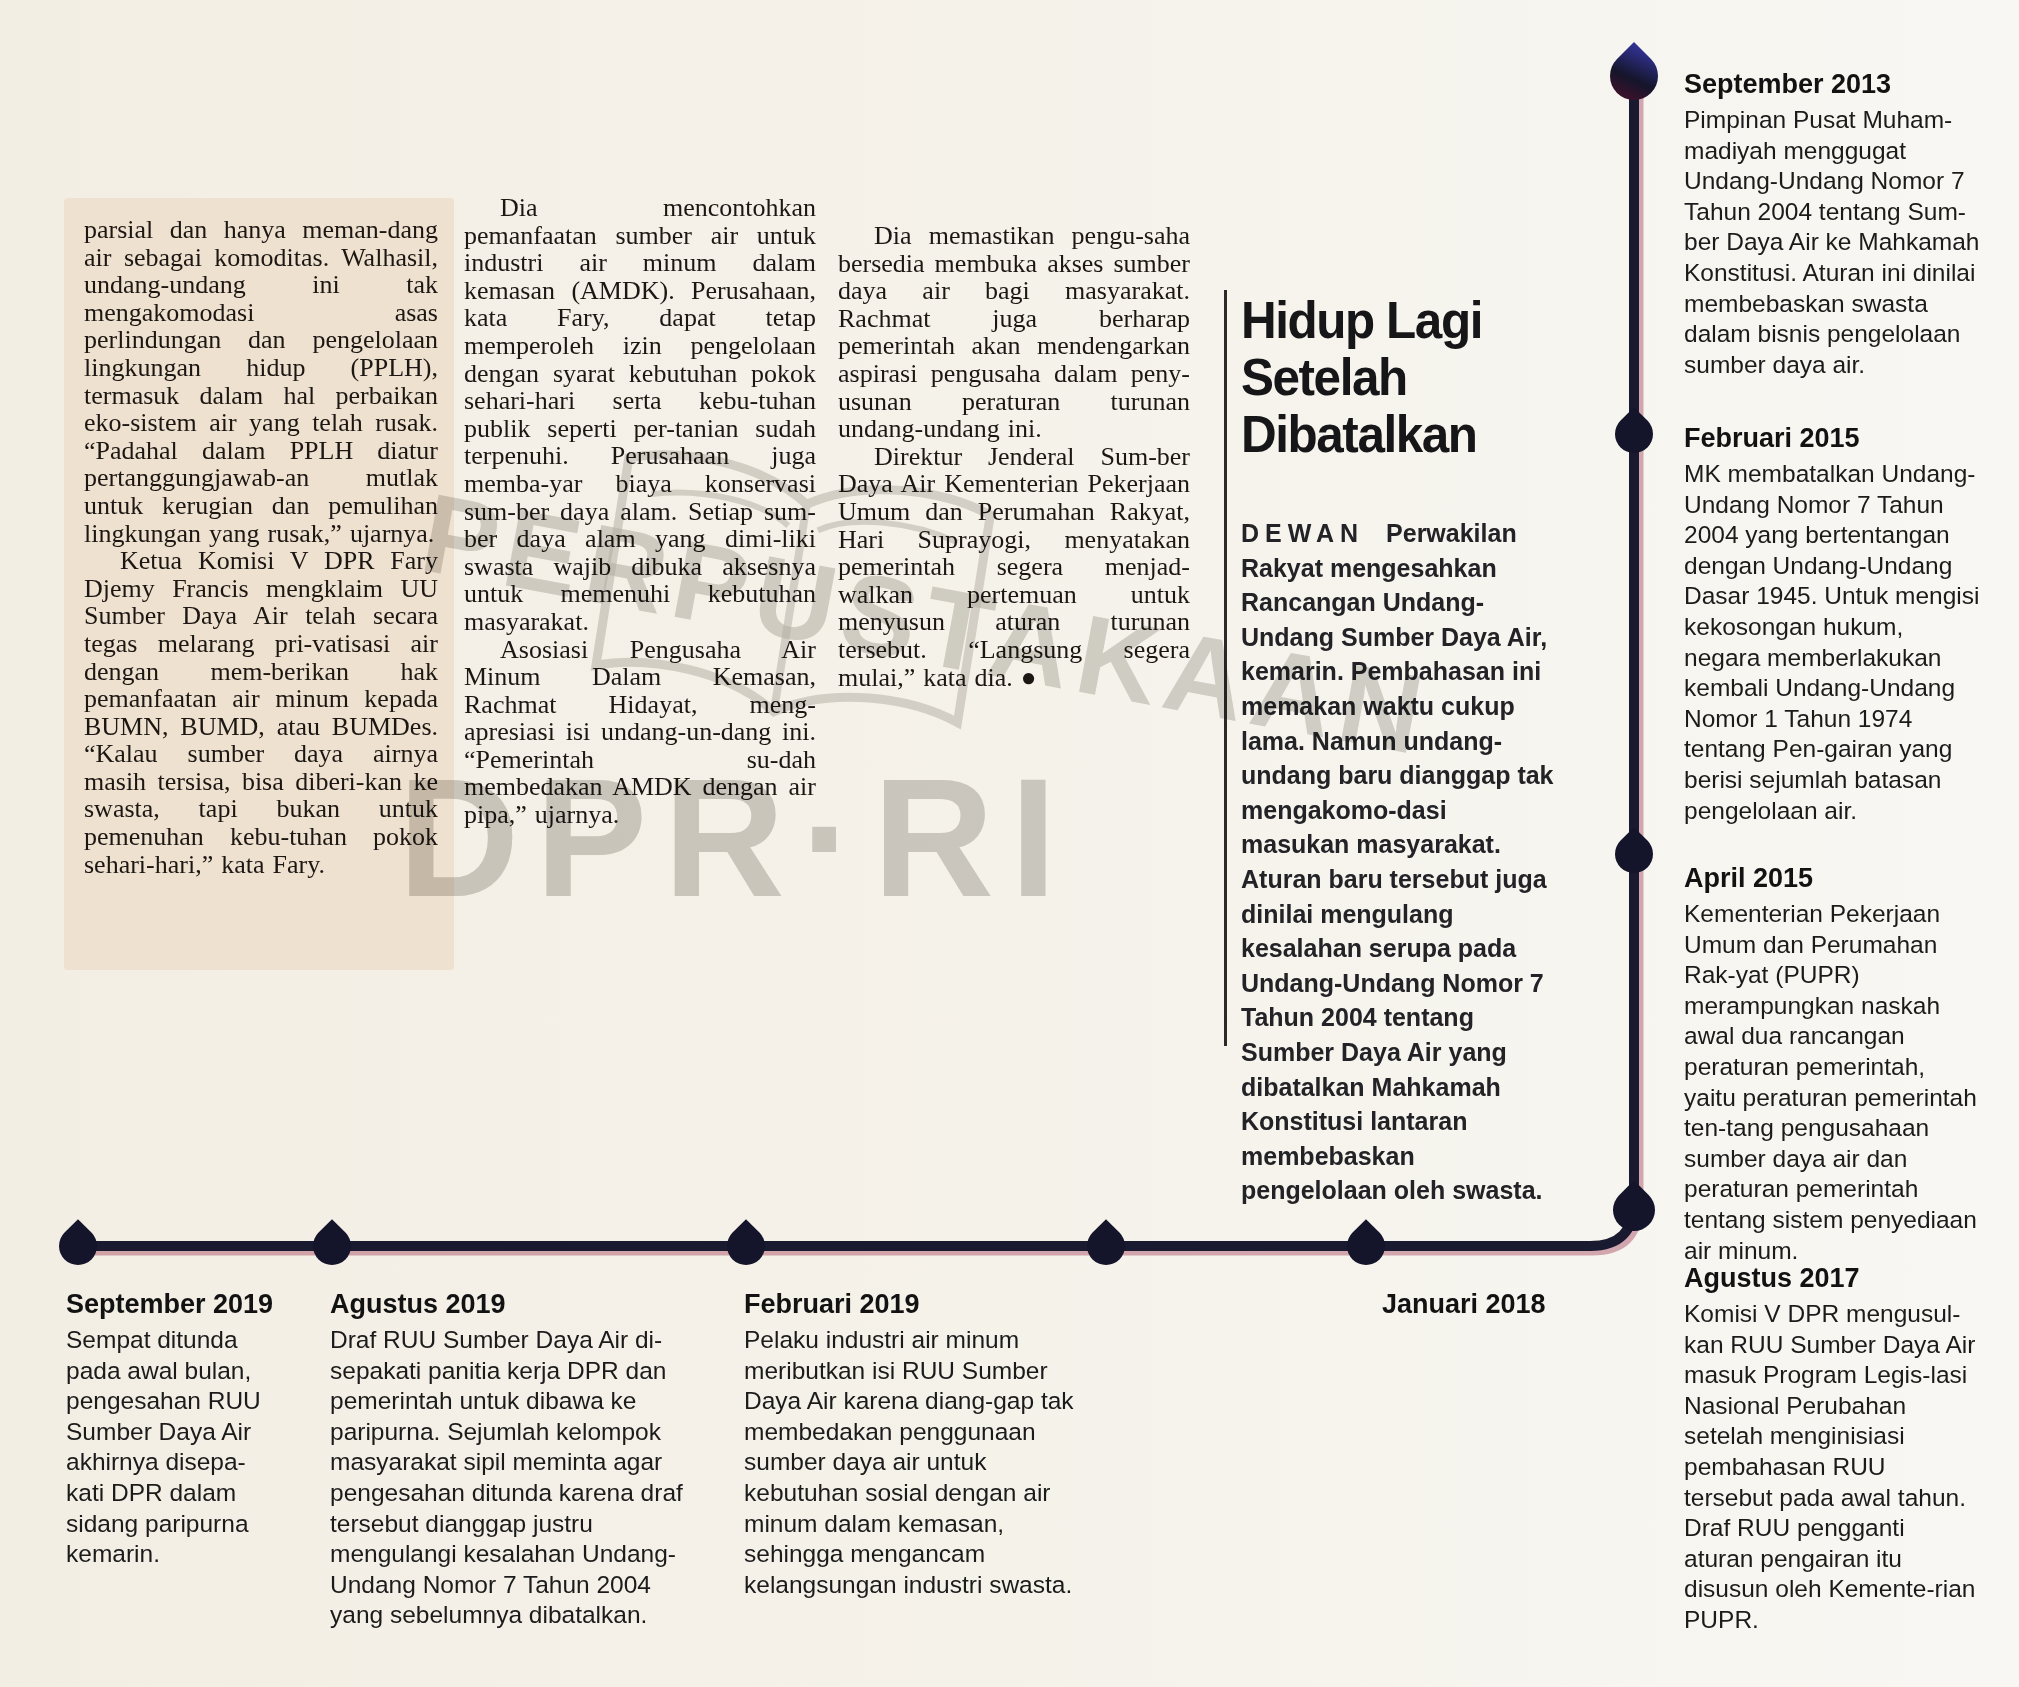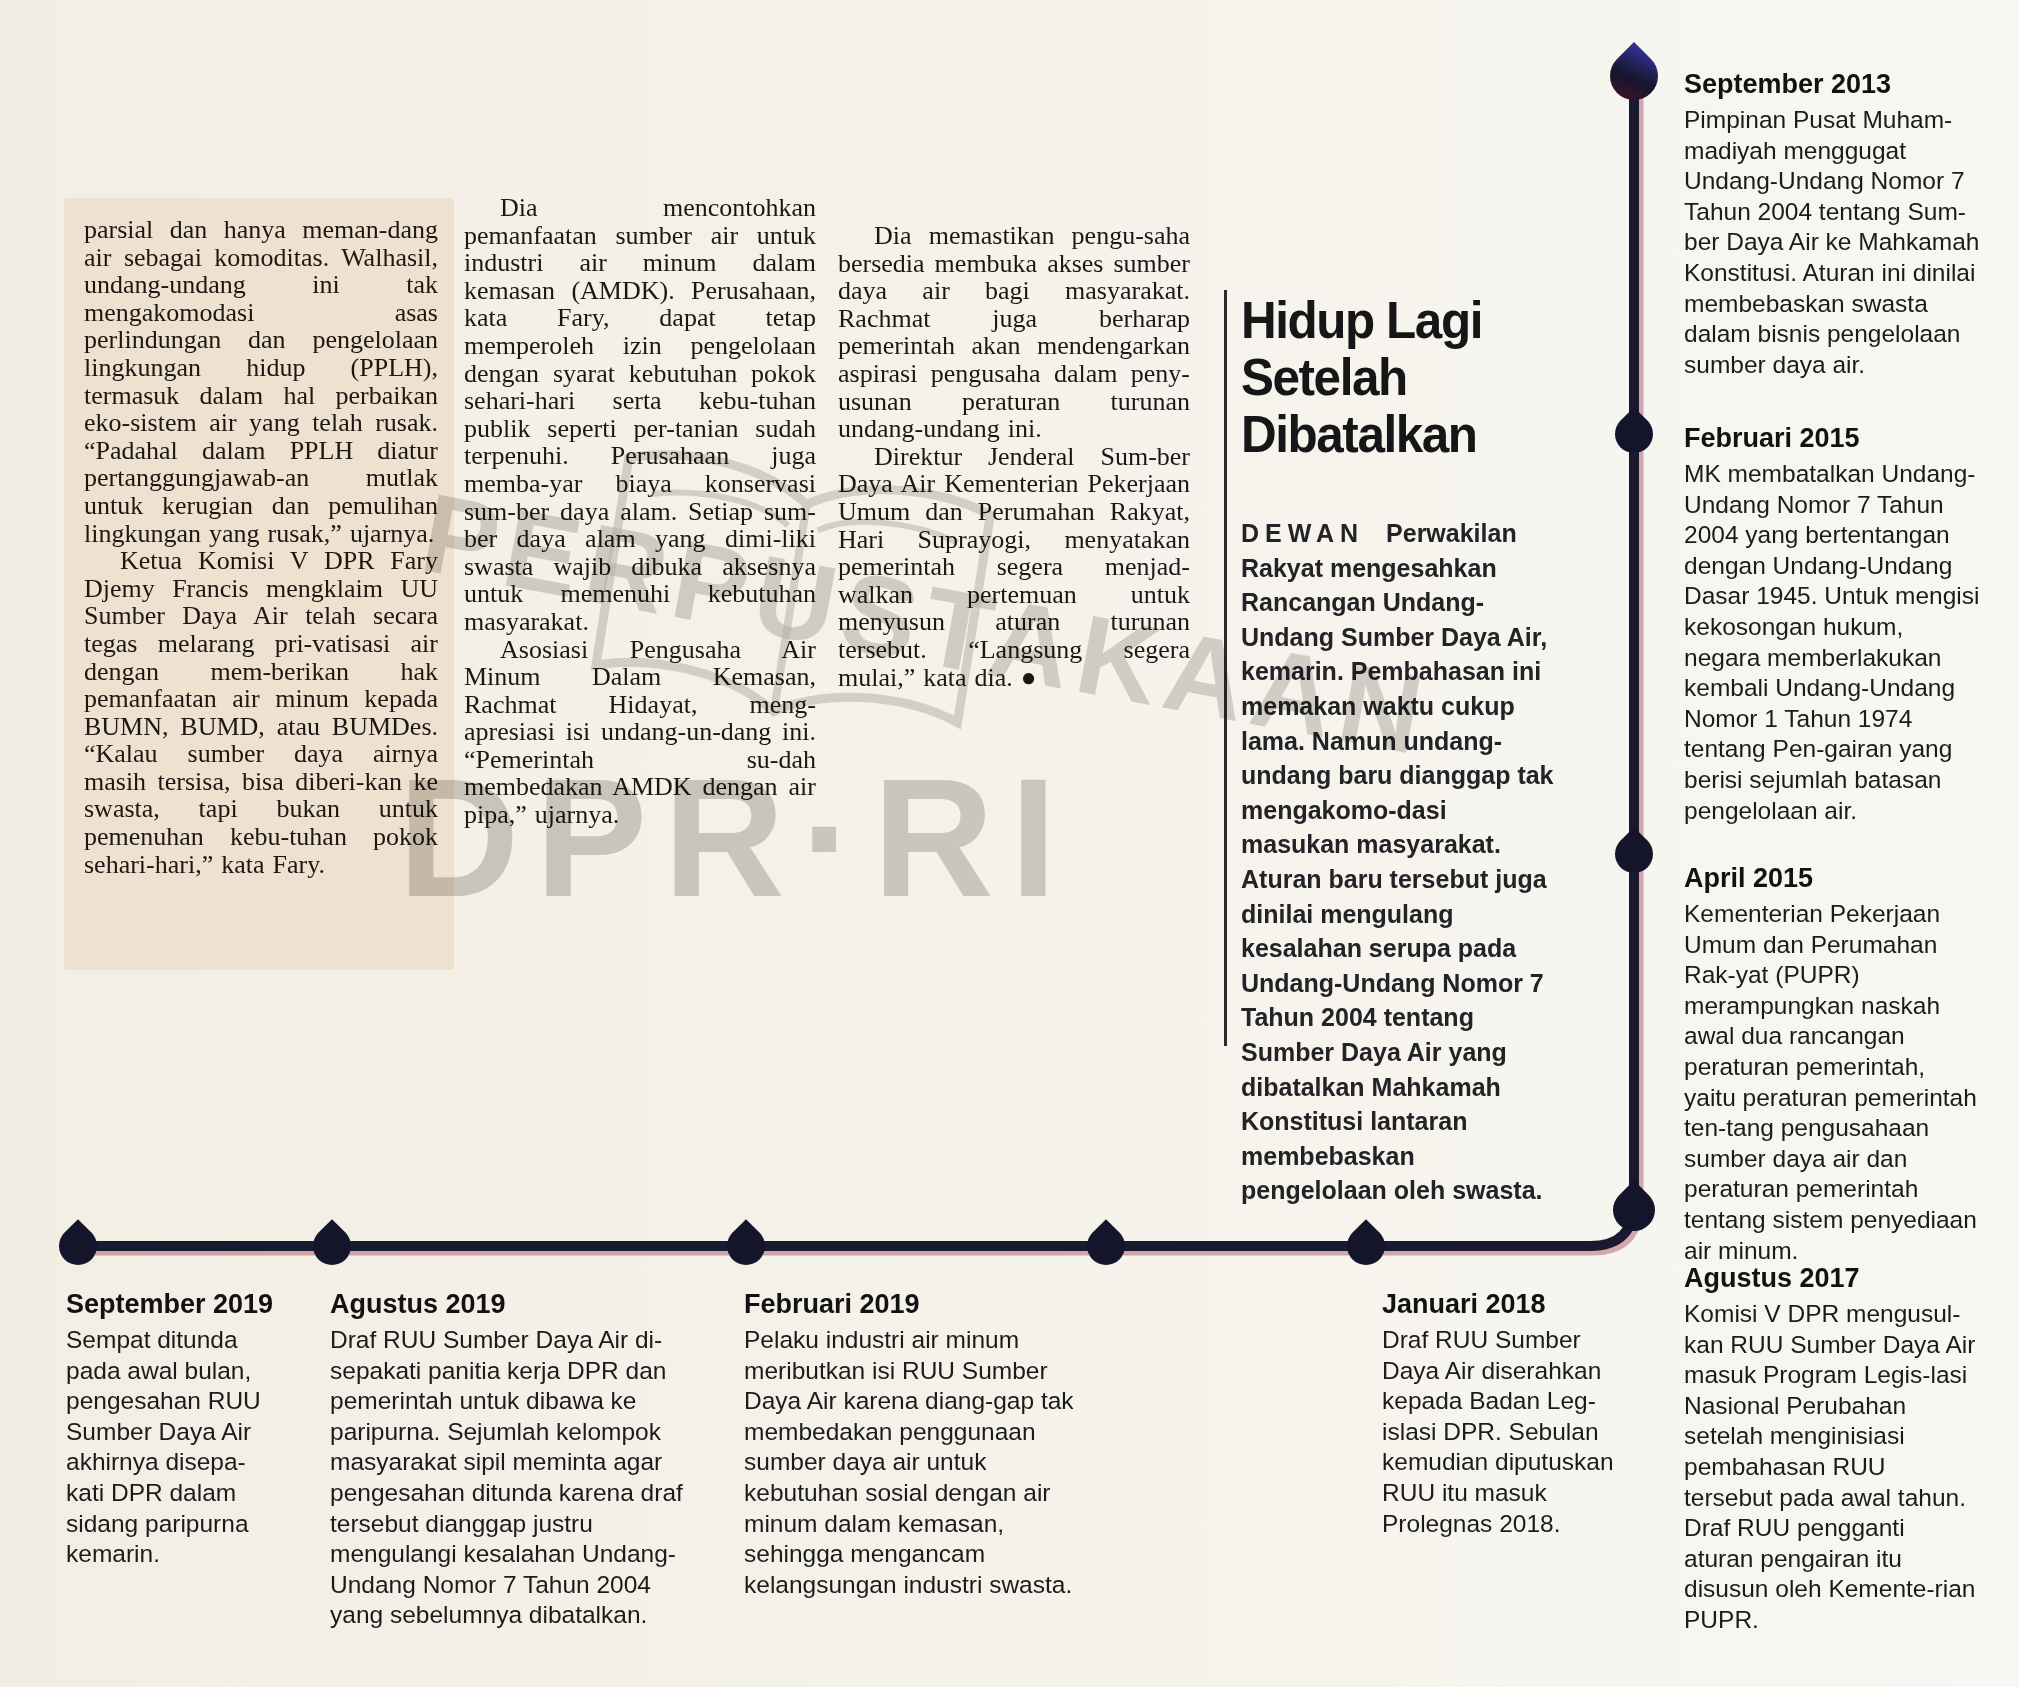--- a/index.html
+++ b/index.html
@@ -117,21 +117,20 @@
   <div class="tb-entry" style="left:330px;width:368px">
     <div class="tl-date">Agustus 2019</div>
     <div class="tl-text">Draf RUU Sumber Daya Air di-sepakati panitia kerja DPR dan pemerintah untuk dibawa ke paripurna. Sejumlah kelompok masyarakat sipil meminta agar pengesahan ditunda karena draf tersebut dianggap justru mengulangi kesalahan Undang-Undang Nomor 7 Tahun 2004 yang sebelumnya dibatalkan.</div>
   </div>
   <div class="tb-entry" style="left:744px;width:332px">
     <div class="tl-date">Februari 2019</div>
     <div class="tl-text">Pelaku industri air minum meributkan isi RUU Sumber Daya Air karena diang-gap tak membedakan penggunaan sumber daya air untuk kebutuhan sosial dengan air minum dalam kemasan, sehingga mengancam kelangsungan industri swasta.</div>
   </div>
   <div class="tb-entry" style="left:1382px;width:242px">
     <div class="tl-date">Januari 2018</div>
-    <div class="tl-text">Draf RUU Sumber Daya Air diserahkan kepada Badan Leg-islasi DPR. Sebulan kemudian diputuskan RUU itu masuk Prolegnas 2018.</div>
   </div>
 
   <div class="wm-layer">
     <div class="wm-perpus">PERPUSTAKAAN</div>
     <svg class="wm-book" width="430" height="310" viewBox="0 0 430 310">
       <path d="M215 48 C 163 14 82 12 32 30 L 32 240 C 82 222 163 224 215 258 C 267 224 348 222 398 240 L 398 30 C 348 12 267 14 215 48 Z" fill="none" stroke="#b9b6b1" stroke-width="9"></path>
       <line x1="215" y1="48" x2="215" y2="258" stroke="#b9b6b1" stroke-width="8"></line>
       <path d="M60 62 C 110 48 170 52 200 72 M230 72 C 260 52 320 48 370 62" fill="none" stroke="#b9b6b1" stroke-width="6"></path>
     </svg>
     <div class="wm-dpr">DPR·RI</div>

